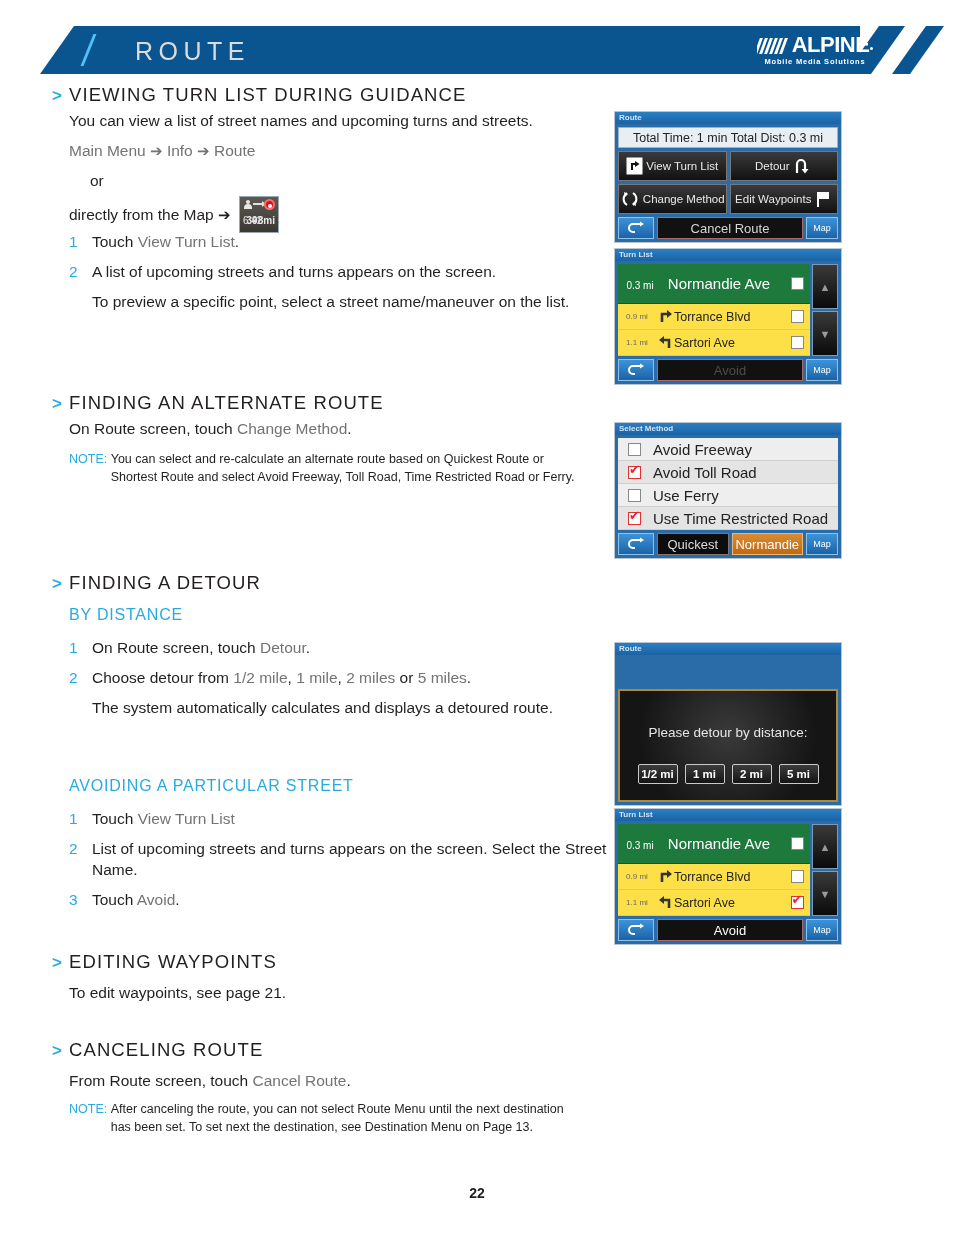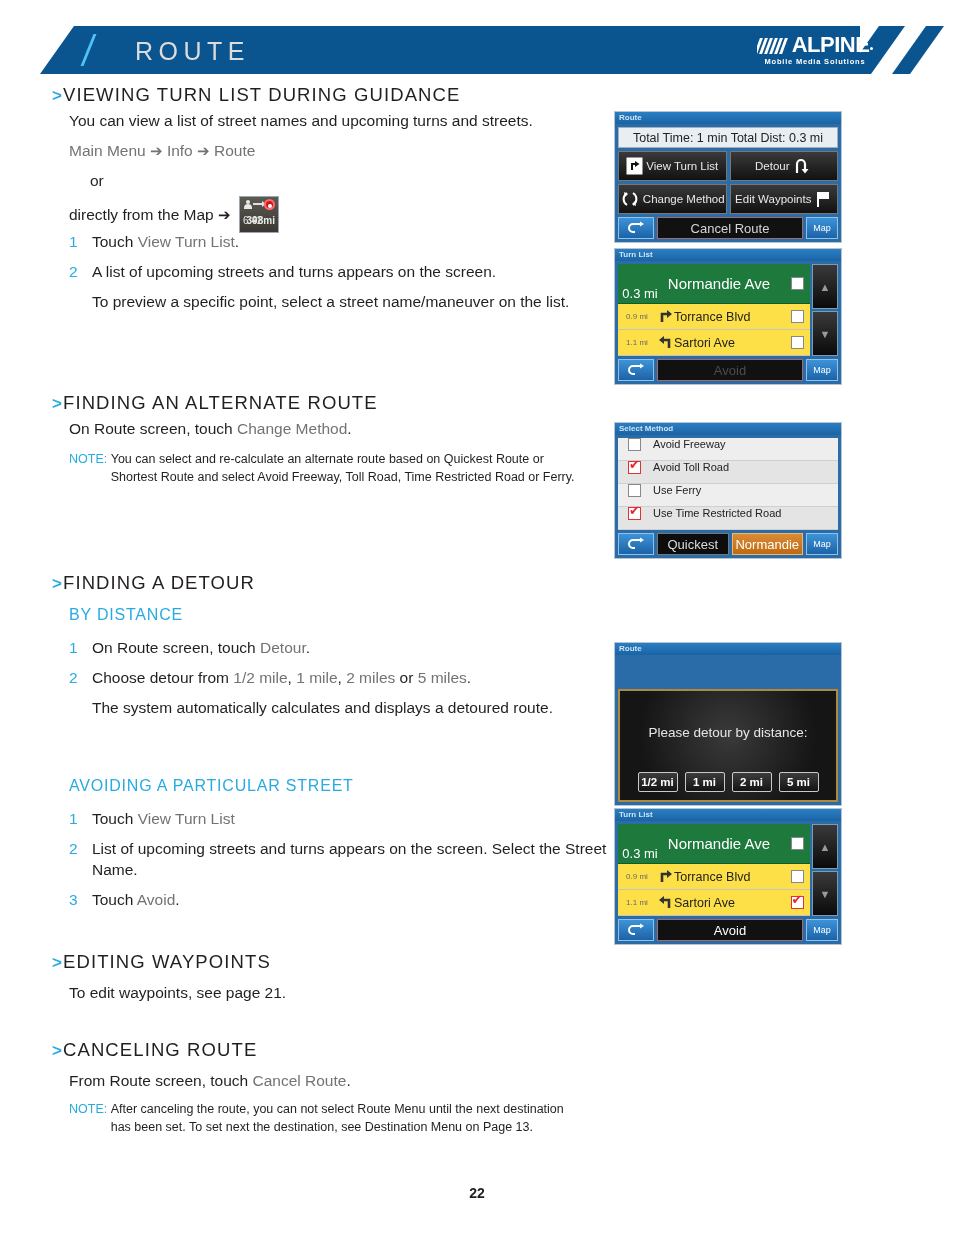--- a/index.html
+++ b/index.html
@@ -103,21 +103,21 @@
   }
   .h1chev {
     color: #29abe2;
     font-size: 17px;
     font-weight: bold;
     position: absolute;
     left: 0; top: 2px;
   }
   .h1txt {
     position: absolute;
-    left: 11px; top: 0;
+    left: 17px; top: 0;
     font-size: 18.5px;
     letter-spacing: 1.1px;
     color: #231f20;
     white-space: nowrap;
   }
   .h2txt {
     position: absolute;
     left: 69px;
     font-size: 16px;
     letter-spacing: 0.8px;
@@ -292,22 +292,22 @@
     background: #1e7a3c;
     color: #fff;
     font-size: 15px;
     border-bottom: 1px solid #0f5c2b;
   }
   .tl-dist {
     width: 38px; font-size: 8px; color: #6a6a6a;
     text-align: center;
   }
   .tl-row.first .tl-dist {
-    width: 44px; color: #fff; font-size: 13px;
-    align-self: flex-end; padding-bottom: 2px;
+    width: 44px; color: #fff; font-size: 10px;
+    align-self: flex-end; padding-bottom: 12px;
   }
   .tl-arrow { width: 18px; text-align: center; }
   .tl-name { flex: 1; }
   .tl-row.first .tl-name { text-align: center; padding-right: 8px; }
   .tl-chk {
     width: 26px; display: flex; align-items: center; justify-content: center;
   }
   .cbox {
     width: 13px; height: 13px;
     background: #fff;
@@ -339,25 +339,25 @@
     background: #111;
     border: 1px solid #a26a6a;
     color: #4c4c4c;
     font-size: 13px;
     display: flex; align-items: center; justify-content: center;
   }
   .tl-avoid.active { color: #fff; }
 
   
   .sm-row {
-    display: flex; align-items: flex-start;
+    display: flex; align-items: center;
     height: 23px;
     background: #eeeeee;
     border-bottom: 1px solid #cfcfcf;
-    font-size: 11px;
+    font-size: 15px;
     color: #222;
     padding-left: 10px;
   }
   .sm-row:nth-child(even) { background: #e4e4e4; }
   .sm-row .cbox { margin-right: 12px; }
   .sm-bottom { display: flex; gap: 3px; margin-top: 3px; border-radius: 7px; }
   .sm-q {
     flex: 1; height: 22px;
     background: #0d0d0d;
     border: 1px solid #777;
@@ -386,21 +386,21 @@
     display: flex; flex-direction: column;
     align-items: center; justify-content: center; margin-top: 31px;
   }
   .dt-msg {
     color: #e6e6e6;
     font-size: 13.5px;
     margin-bottom: 26px;
   }
   .dt-btns {
     position: absolute;
-    bottom: 8px;
+    bottom: 16px;
     display: flex; gap: 7px;
   }
   .dt-btn {
     width: 40px; height: 20px;
     background: linear-gradient(#3c3c3c, #141414);
     border: 1px solid #c9c9c9;
     border-radius: 2px;
     color: #fff;
     font-size: 11.5px; font-weight: bold;
     display: flex; align-items: center; justify-content: center;

